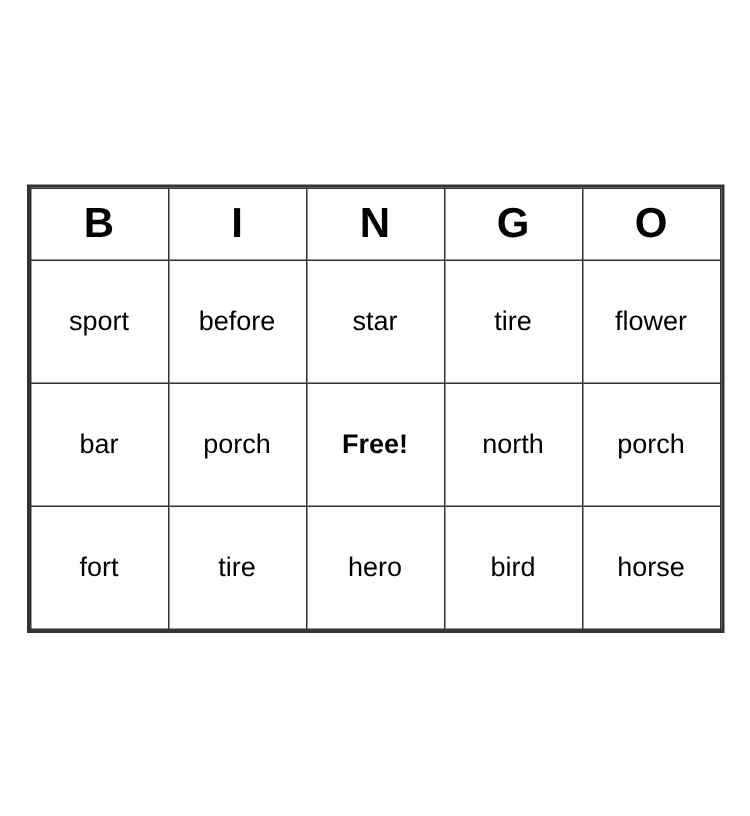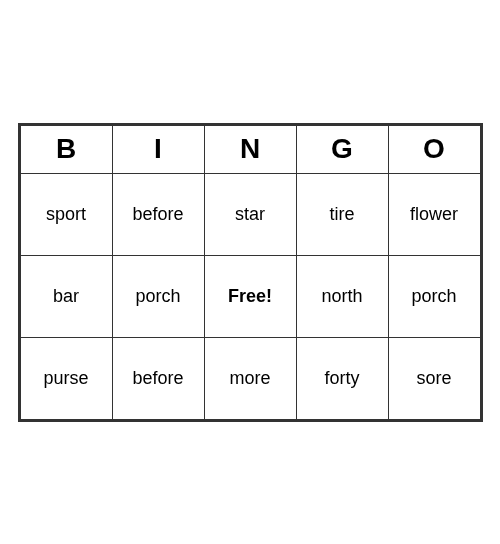--- a/index.html
+++ b/index.html
@@ -79,21 +79,21 @@
           <td>flower</td>
         </tr>
         <tr>
           <td>bar</td>
           <td>porch</td>
           <td class="free-cell">Free!</td>
           <td>north</td>
           <td>porch</td>
         </tr>
         <tr>
-          <td>purse</td>
-          <td>before</td>
-          <td>more</td>
-          <td>forty</td>
-          <td>sore</td>
+          <td>fort</td>
+          <td>tire</td>
+          <td>hero</td>
+          <td>bird</td>
+          <td>horse</td>
         </tr>
       </tbody>
     </table>
 </div>
 
 </body></html>

